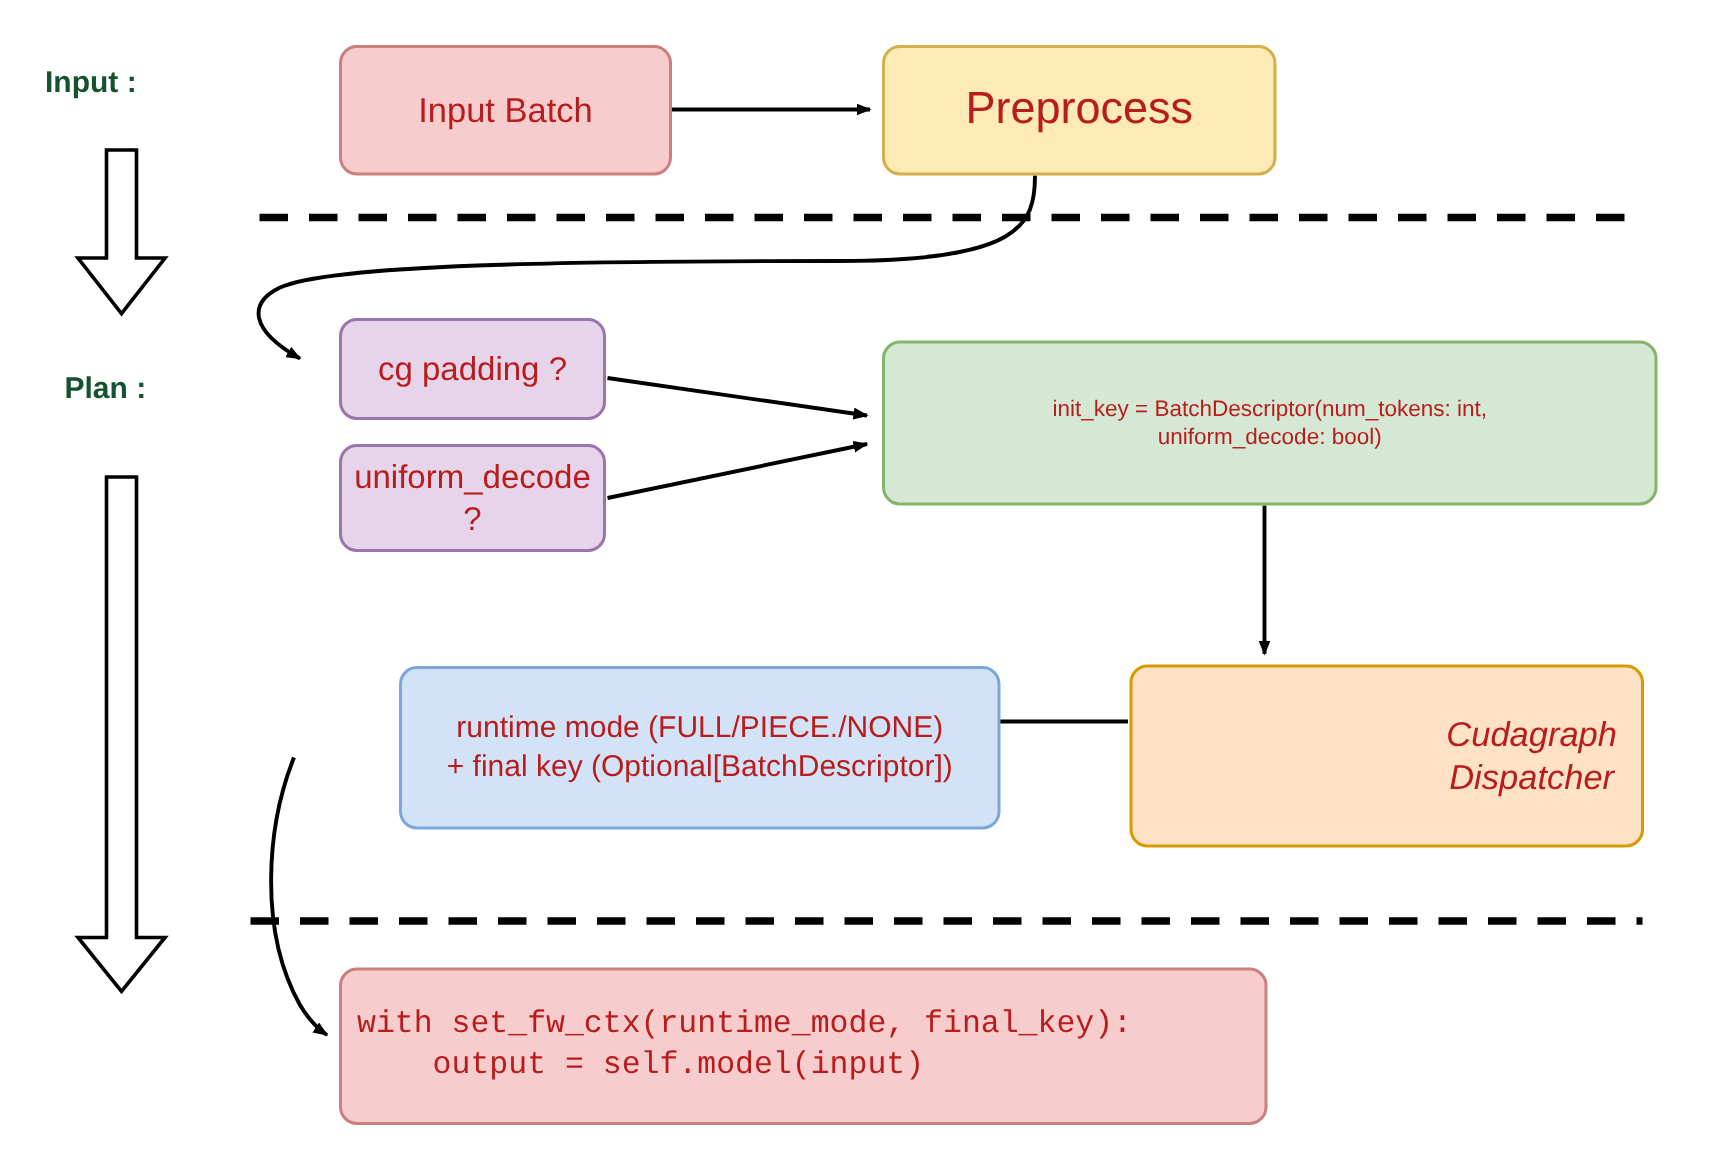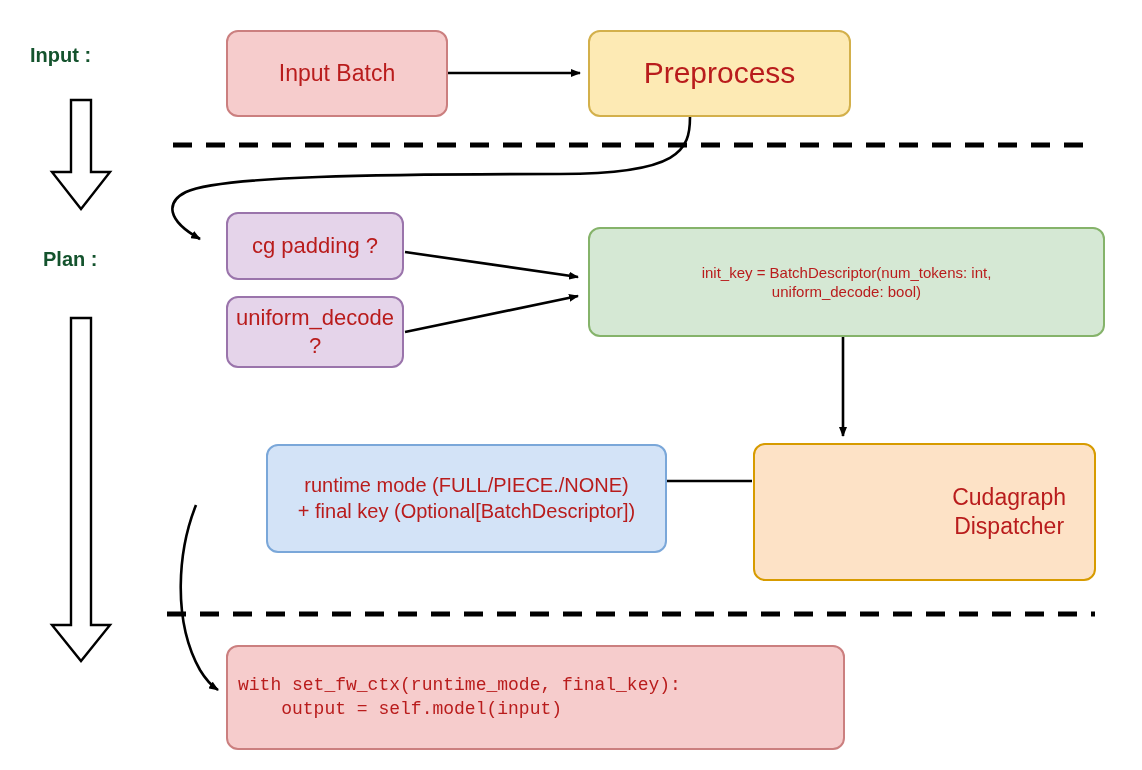--- a/index.html
+++ b/index.html
@@ -110,29 +110,29 @@
 
   <div class="node" style="left:226px; top:296px; width:178px; height:72px; background:#e5d4ea; border-color:#9a74ab; font-size:22px;">
     <span class="node-text">uniform_decode ?</span>
   </div>
 
   <div class="node" style="left:588px; top:227px; width:517px; height:110px; background:#d5e8d4; border-color:#85b36a; font-size:15px; padding:0 10px;">
     <span class="node-text">init_key = BatchDescriptor(num_tokens: int,
 uniform_decode: bool)</span>
   </div>
 
-  <div class="node" style="left:753px; top:443px; width:343px; height:138px; background:#fde2c6; border-color:#d79b00; font-size:23px; justify-content:flex-end; padding-right:28px;">
+  <div class="node" style="left:753px; top:443px; width:343px; height:122px; background:#fde2c6; border-color:#d79b00; font-size:23px; justify-content:flex-end; padding-right:16px;font-style:italic;">
     <span class="node-text">Cudagraph
 Dispatcher</span>
   </div>
 
 
   <div class="node" style="left:226px; top:444px; width:401px; height:109px; background:#d3e3f7; border-color:#7aa7d9; font-size:20px;margin-left:40px;">
     <span class="node-text">runtime mode (FULL/PIECE./NONE)
 + final key (Optional[BatchDescriptor])</span>
   </div>
 
-  <div class="node mono" style="left:226px; top:645px; width:619px; height:105px; background:#f6cccc; border-color:#cb7f7f; font-size:18px; padding-left:10px;">
+  <div class="node mono" style="left:226px; top:645px; width:619px; height:105px; background:#f6cccc; border-color:#cb7f7f; font-size:21px; padding-left:10px;">
     <span class="node-text">with set_fw_ctx(runtime_mode, final_key):
     output = self.model(input)</span>
   </div>
 
 </div>
 
 </body></html>

